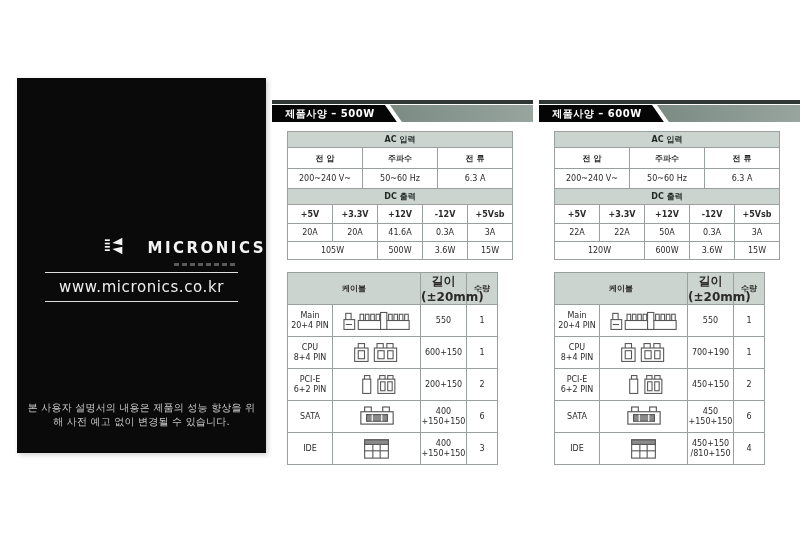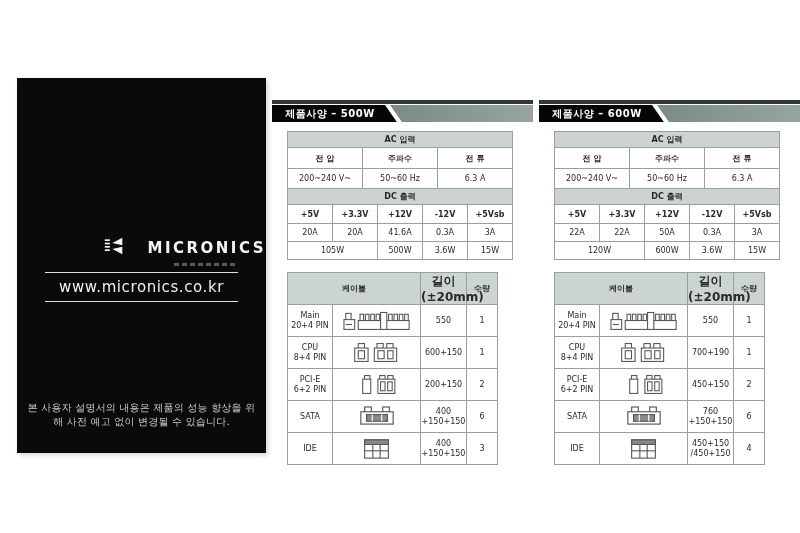--- a/index.html
+++ b/index.html
@@ -433,21 +433,21 @@
               <rect x="7" y="2" width="7" height="8"></rect>
                     <rect x="26" y="2" width="7" height="8"></rect>
               <rect x="3" y="7" width="34" height="13"></rect>
               <rect x="9" y="10" width="22" height="7" fill="#8a8a8a" stroke="#555"></rect>
               <line x1="15" y1="10" x2="15" y2="17" stroke="#fff"></line>
                     <line x1="25" y1="10" x2="25" y2="17" stroke="#fff"></line>
                   </g>
                 </svg>
           </td>
           <td class="clen">
-                <div>760</div>
+                <div>450</div>
                 <div>+150+150</div>
               </td>
           <td class="cqty">6</td>
         </tr>
         <tr class="crow">
           <td class="cname">
                 <div>IDE</div>
                 <div></div>
               </td>
           <td class="cicon">
@@ -456,21 +456,21 @@
               <rect x="4" y="4" width="26" height="20"></rect>
               <rect x="4" y="4" width="26" height="5" fill="#8a8a8a"></rect>
               <line x1="13" y1="9" x2="13" y2="24"></line>
                     <line x1="21" y1="9" x2="21" y2="24"></line>
               <line x1="4" y1="16" x2="30" y2="16"></line>
                   </g>
                 </svg>
           </td>
           <td class="clen">
                 <div>450+150</div>
-                <div>/450+150</div>
+                <div>/810+150</div>
               </td>
           <td class="cqty">4</td>
         </tr>
       </tbody>
         </table>
     </div>
   </div>
 
 </div>
 

